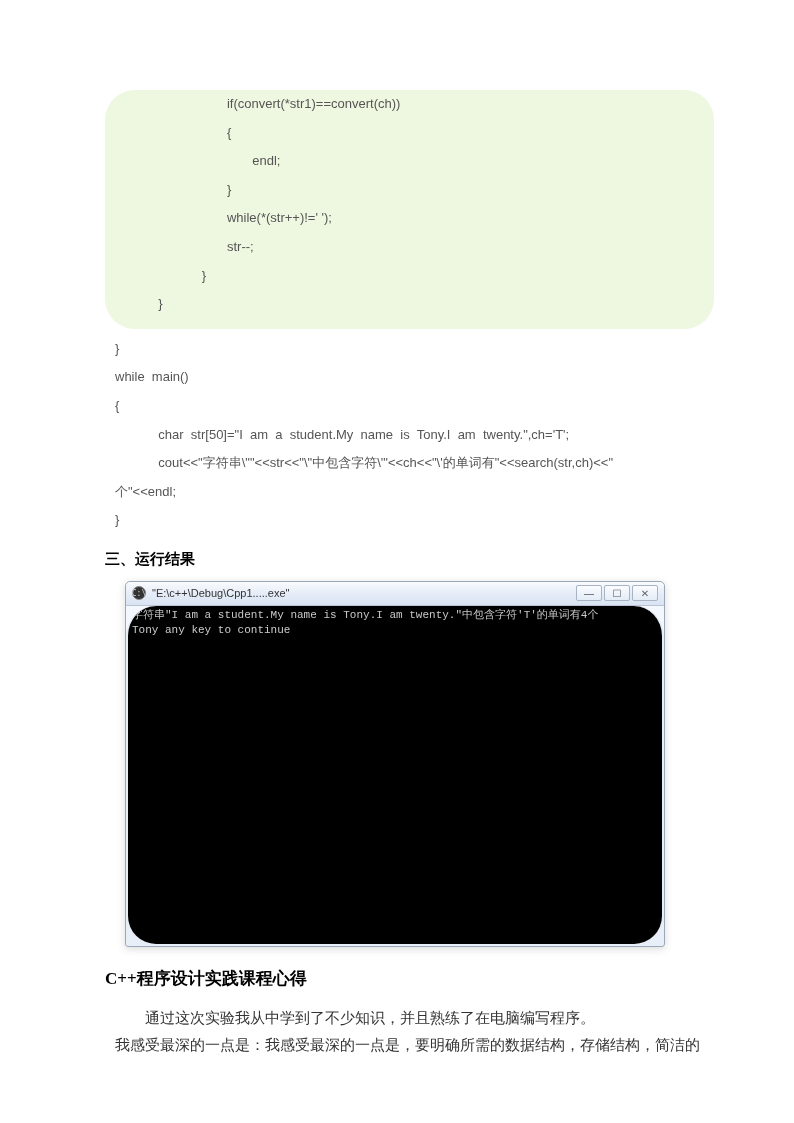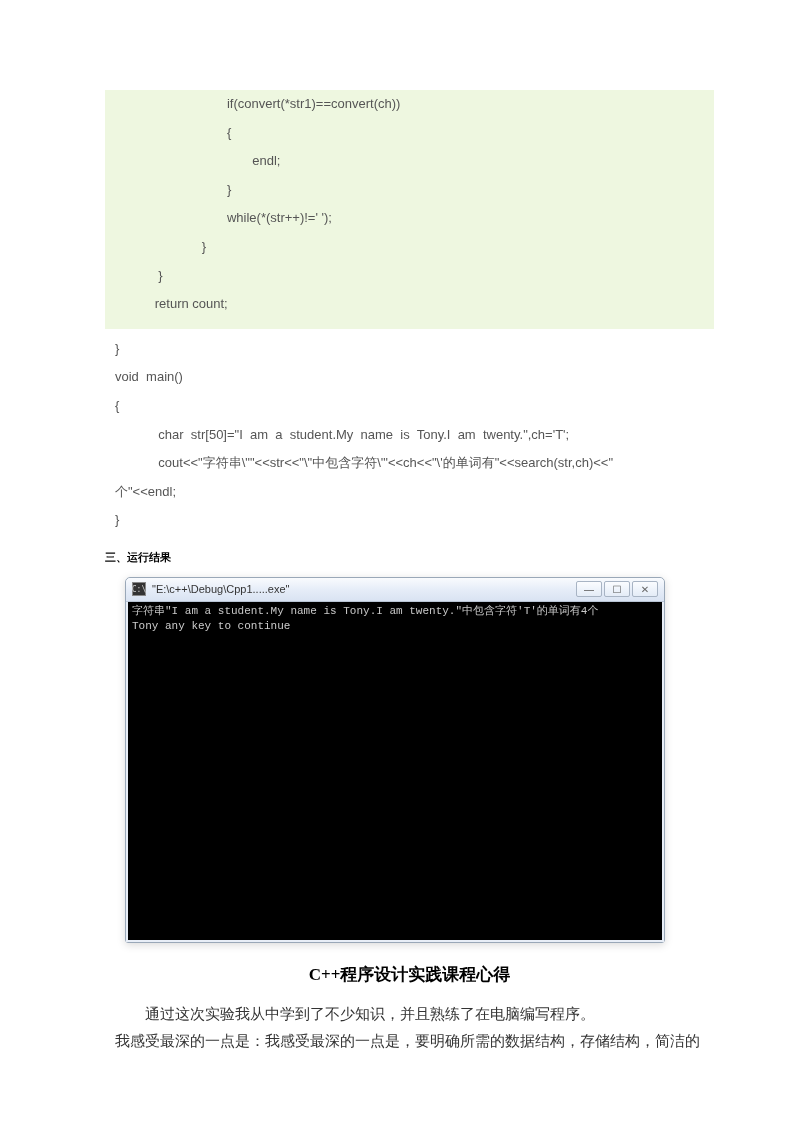--- a/index.html
+++ b/index.html
@@ -1,15 +1,15 @@
 <!DOCTYPE html>
 <html><head>
 <meta charset="utf-8">
 <style>
-  * { box-sizing: border-box; margin: 0; padding: 0; }
+  * { box-sizing: border-box; margin: 0; padding: 0; border-radius: 30px; }
   body {
     width: 794px;
     height: 1123px;
     background: #ffffff;
     font-family: "SimSun", "Microsoft YaHei", sans-serif;
     font-size: 13px;
     color: #333;
     padding: 90px 80px 40px 105px;
     position: relative;
   }
@@ -23,21 +23,21 @@
   }
   .code-plain {
     line-height: 2.2;
     font-family: Arial, sans-serif;
     color: #555;
     padding: 0 10px;
   }
   .code-line { white-space: pre; }
   .heading-sub {
     font-weight: bold;
-    font-size: 11px;
+    font-size: 15px;
     color: #000;
     margin: 15px 0 12px 0;
     font-family: "SimSun", serif;
   }
   .console-window {
     width: 540px;
     margin: 0 0 0 20px;
     border: 1px solid #9aa8b8;
     border-radius: 5px 5px 3px 3px;
     background: linear-gradient(to bottom, #f5f9ff, #e8eef7);
@@ -89,21 +89,21 @@
     padding: 2px 4px;
     height: 340px;
     line-height: 1.4;
     white-space: pre;
     border: 2px solid #e8eef7;
     border-top: none;
     overflow: hidden;
   }
   .console-line1 { color: #c8c8c8; }
   .heading-center {
-    text-align: center;
+    text-align: left;
     font-weight: bold;
     font-size: 17px;
     color: #000;
     margin: 20px 0 14px 0;
     font-family: "SimHei", "SimSun", serif;
   }
   .para {
     font-size: 15px;
     line-height: 1.8;
     color: #333;
@@ -114,28 +114,28 @@
 </style>
 </head>
 <body>
 
 <div class="code-green">
   <div class="code-line">                               if(convert(*str1)==convert(ch))</div>
   <div class="code-line">                               {</div>
   <div class="code-line">                                      endl;</div>
   <div class="code-line">                               }</div>
   <div class="code-line">                               while(*(str++)!=' ');</div>
+  <div class="code-line">                               str--;</div>
   <div class="code-line">                        }</div>
   <div class="code-line">            }</div>
-  <div class="code-line">           return count;</div>
 </div>
 
 <div class="code-plain">
   <div class="code-line">}</div>
-  <div class="code-line">void  main()</div>
+  <div class="code-line">while  main()</div>
   <div class="code-line">{</div>
   <div class="code-line">            char  str[50]="I  am  a  student.My  name  is  Tony.I  am  twenty.",ch='T';</div>
   <div class="code-line">            cout&lt;&lt;"字符串\""&lt;&lt;str&lt;&lt;"\"中包含字符\'"&lt;&lt;ch&lt;&lt;"\'的单词有"&lt;&lt;search(str,ch)&lt;&lt;"</div>
   <div class="code-line">个"&lt;&lt;endl;</div>
   <div class="code-line">}</div>
 </div>
 
 <div class="heading-sub">三、运行结果</div>
 
 <div class="console-window">

